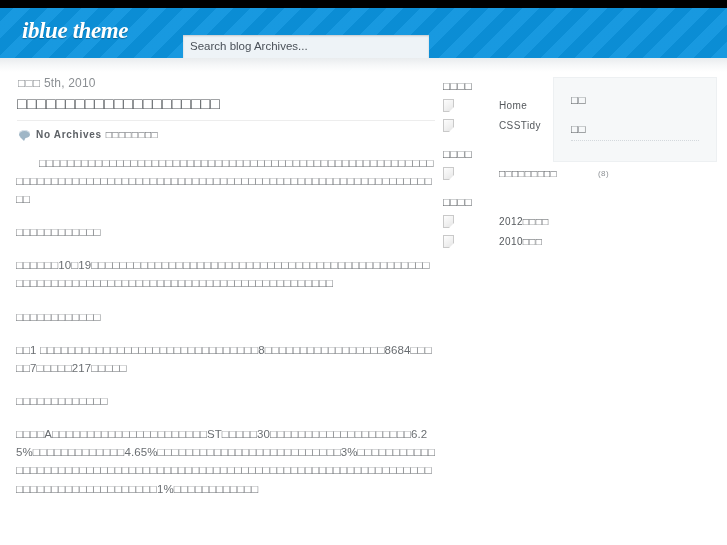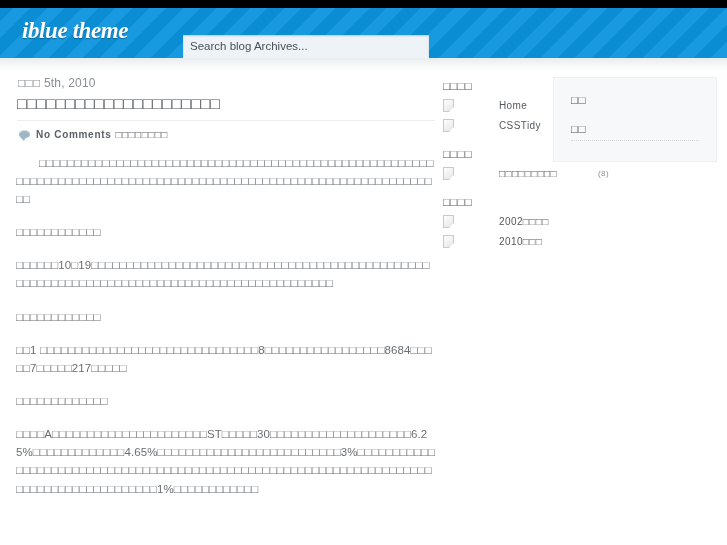--- a/index.html
+++ b/index.html
@@ -245,21 +245,21 @@
 
 <div class="page">
 
   <div class="content">
     <div class="post-date">□□□ 5th, 2010</div>
     <h1 class="post-title">□□□□□□□□□□□□□□□□□□□□□</h1>
     <div class="title-rule"></div>
 
     <div class="post-meta">
       <span class="bubble-icon"></span>
-      <span>No Comments</span>
+      <span>No Archives</span>
       <span class="meta-tofu" style="margin-left:4px;">□□□□□□□□</span>
     </div>
 
     <p class="para indent">□□□□□□□□□□□□□□□□□□□□□□□□□□□□□□□□□□□□□□□□□□□□□□□□□□□□□□□□□□□□□□□□□□□□□□□□□□□□□□□□□□□□□□□□□□□□□□□□□□□□□□□□□□□□□□□□□□□□□</p>
     <p class="para sub">□□□□□□□□□□□□</p>
     <p class="para">□□□□□□10□19□□□□□□□□□□□□□□□□□□□□□□□□□□□□□□□□□□□□□□□□□□□□□□□□□□□□□□□□□□□□□□□□□□□□□□□□□□□□□□□□□□□□□□□□□□□□□</p>
     <p class="para sub">□□□□□□□□□□□□</p>
     <p class="para">□□1 □□□□□□□□□□□□□□□□□□□□□□□□□□□□□□□8□□□□□□□□□□□□□□□□□8684□□□□□7□□□□□217□□□□□</p>
     <p class="para sub">□□□□□□□□□□□□□</p>
     <p class="para">□□□□A□□□□□□□□□□□□□□□□□□□□□□ST□□□□□30□□□□□□□□□□□□□□□□□□□□6.25%□□□□□□□□□□□□□4.65%□□□□□□□□□□□□□□□□□□□□□□□□□□3%□□□□□□□□□□□□□□□□□□□□□□□□□□□□□□□□□□□□□□□□□□□□□□□□□□□□□□□□□□□□□□□□□□□□□□□□□□□□□□□□□□□□□□□□□□1%□□□□□□□□□□□□</p>
@@ -291,21 +291,21 @@
           <span class="count">(8)</span>
         </li>
       </ul>
     </div>
 
     <div class="widget">
       <div class="widget-title">□□□□</div>
       <ul>
         <li>
           <span class="page-icon"></span>
-          <span>2002□□□□</span>
+          <span>2012□□□□</span>
         </li>
         <li>
           <span class="page-icon"></span>
           <span>2010□□□</span>
         </li>
       </ul>
     </div>
 
   </div>
 

